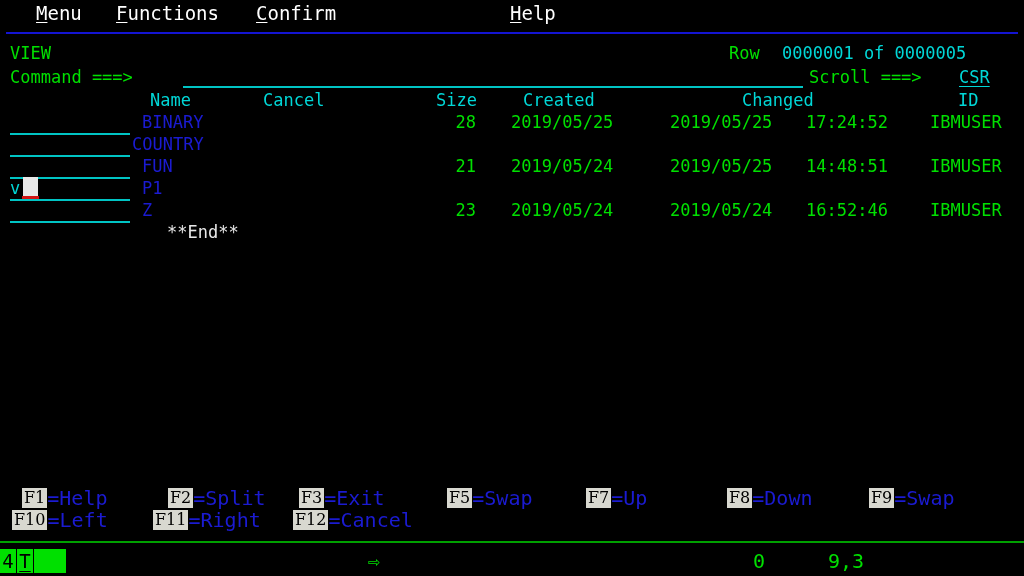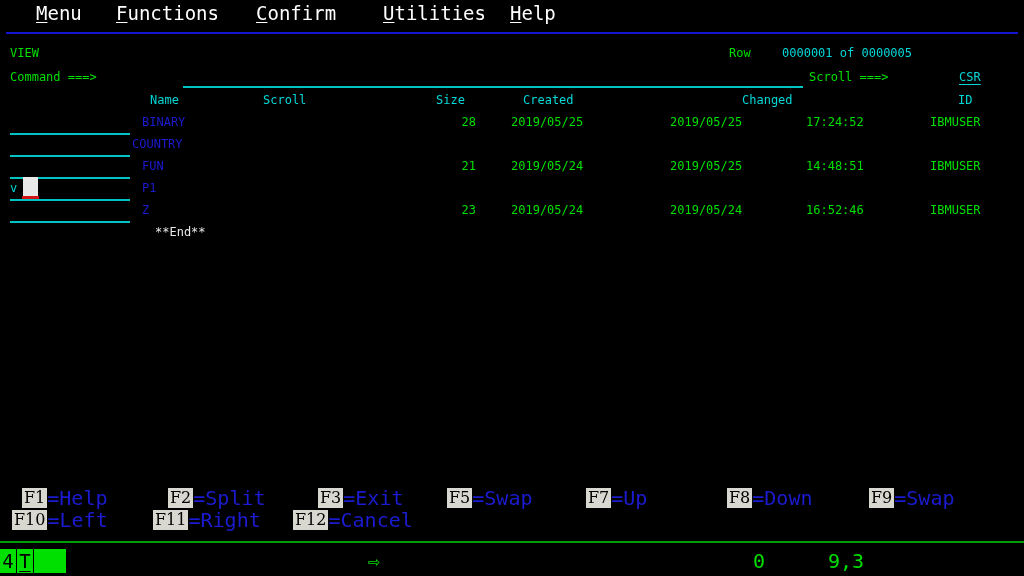--- a/index.html
+++ b/index.html
@@ -10,25 +10,25 @@
   }
   .scr{position:absolute;inset:0;}
 
   
   .menubar{position:absolute;left:0;top:0;width:1024px;height:28px;}
   .mi{position:absolute;top:0px;color:#ffffff;font-size:19px;line-height:26px;white-space:pre;}
   .mi u{text-decoration:underline;text-underline-offset:2px;}
   .menurule{position:absolute;left:6px;top:32px;width:1012px;height:2px;background:#1414d2;}
 
   
-  .t{position:absolute;white-space:pre;font-size:12px;line-height:22px;}
+  .t{position:absolute;white-space:pre;font-size:17px;line-height:22px;}
   .green{color:#00e000;}
   .cyan{color:#00d7d7;}
   .blue{color:#1b1bd2;}
-  .white{color:#e8e8e8;}
+  .white{color:#e8e8e8;margin-left:12px;}
   .ul{text-decoration:underline;text-underline-offset:3px;}
 
   
   .field{position:absolute;height:2px;background:#00c4c4;}
 
   
   .cursor{position:absolute;width:15px;height:22px;background:#e8e8e8;}
   .cursor-bar{position:absolute;width:17px;height:3px;background:#d21414;}
 
   
@@ -47,38 +47,37 @@
 </style>
 </head>
 <body>
 
 <div class="scr">
 
   <div class="menubar">
     <div class="mi" style="left:36px"><u>M</u><span>enu</span></div>
     <div class="mi" style="left:116px"><u>F</u><span>unctions</span></div>
     <div class="mi" style="left:256px"><u>C</u><span>onfirm</span></div>
-    <div class="mi" style="left:383px"><u>U</u><span>tilities</span></div>
     <div class="mi" style="left:510px"><u>H</u><span>elp</span></div>
   </div>
   <div class="menurule"></div>
 
   <div class="t green" style="left:10px;top:42px">VIEW</div>
   <div class="t green" style="left:729px;top:42px">Row</div>
   <div class="t cyan" style="left:782px;top:42px">0000001 of 0000005</div>
 
   <div class="t green" style="left:10px;top:66px">Command ===&gt;</div>
   <div class="t cyan" style="left:183px;top:66px;width:620px"></div>
   <div class="field" style="left:183px;top:86px;width:620px"></div>
 
   <div class="t green" style="left:809px;top:66px">Scroll ===&gt;</div>
   <div class="t cyan ul" style="left:959px;top:66px">CSR</div>
 
   <div class="t cyan" style="left:150px;top:89px">Name</div>
-  <div class="t cyan" style="left:263px;top:89px">Scroll</div>
+  <div class="t cyan" style="left:263px;top:89px">Cancel</div>
   <div class="t cyan" style="left:436px;top:89px">Size</div>
   <div class="t cyan" style="left:523px;top:89px">Created</div>
   <div class="t cyan" style="left:742px;top:89px">Changed</div>
   <div class="t cyan" style="left:958px;top:89px">ID</div>
 
   <div class="field" style="left:10px;top:133px;width:120px"></div>
   <div class="t cyan" style="left:10px;top:111px"></div>
   <div class="t blue" style="left:142px;top:111px">BINARY</div>
   <div class="t green" style="left:436px;top:111px;width:40px;text-align:right">28</div>
   <div class="t green" style="left:511px;top:111px">2019/05/25</div>
@@ -121,21 +120,21 @@
   <div class="t green" style="left:436px;top:199px;width:40px;text-align:right">23</div>
   <div class="t green" style="left:511px;top:199px">2019/05/24</div>
   <div class="t green" style="left:670px;top:199px">2019/05/24</div>
   <div class="t green" style="left:806px;top:199px">16:52:46</div>
   <div class="t green" style="left:930px;top:199px">IBMUSER</div>
 
   <div class="t white" style="left:155px;top:221px">**End**</div>
 
   <div class="pf" style="left:22px;top:487px"><span class="pfkey">F1</span><span class="pflabel">=Help</span></div>
   <div class="pf" style="left:168px;top:487px"><span class="pfkey">F2</span><span class="pflabel">=Split</span></div>
-  <div class="pf" style="left:318px;top:487px"><span class="pfkey">F3</span><span class="pflabel">=Exit</span></div>
+  <div class="pf" style="left:299px;top:487px"><span class="pfkey">F3</span><span class="pflabel">=Exit</span></div>
   <div class="pf" style="left:447px;top:487px"><span class="pfkey">F5</span><span class="pflabel">=Swap</span></div>
   <div class="pf" style="left:586px;top:487px"><span class="pfkey">F7</span><span class="pflabel">=Up</span></div>
   <div class="pf" style="left:727px;top:487px"><span class="pfkey">F8</span><span class="pflabel">=Down</span></div>
   <div class="pf" style="left:869px;top:487px"><span class="pfkey">F9</span><span class="pflabel">=Swap</span></div>
 
   <div class="pf" style="left:12px;top:509px"><span class="pfkey">F10</span><span class="pflabel">=Left</span></div>
   <div class="pf" style="left:153px;top:509px"><span class="pfkey">F11</span><span class="pflabel">=Right</span></div>
   <div class="pf" style="left:293px;top:509px"><span class="pfkey">F12</span><span class="pflabel">=Cancel</span></div>
 
   <div class="oiarule"></div>

